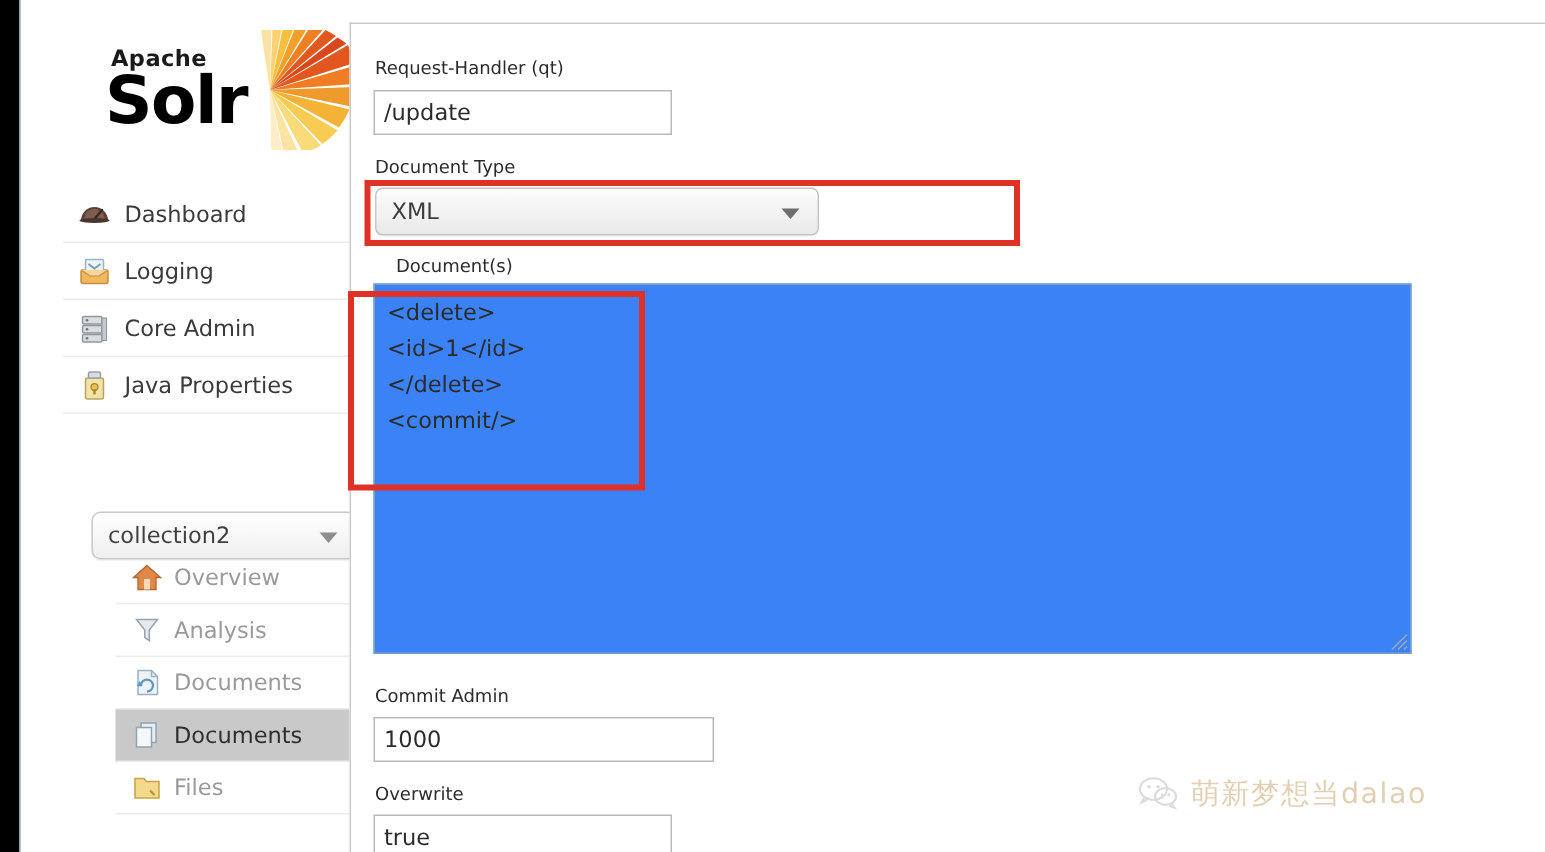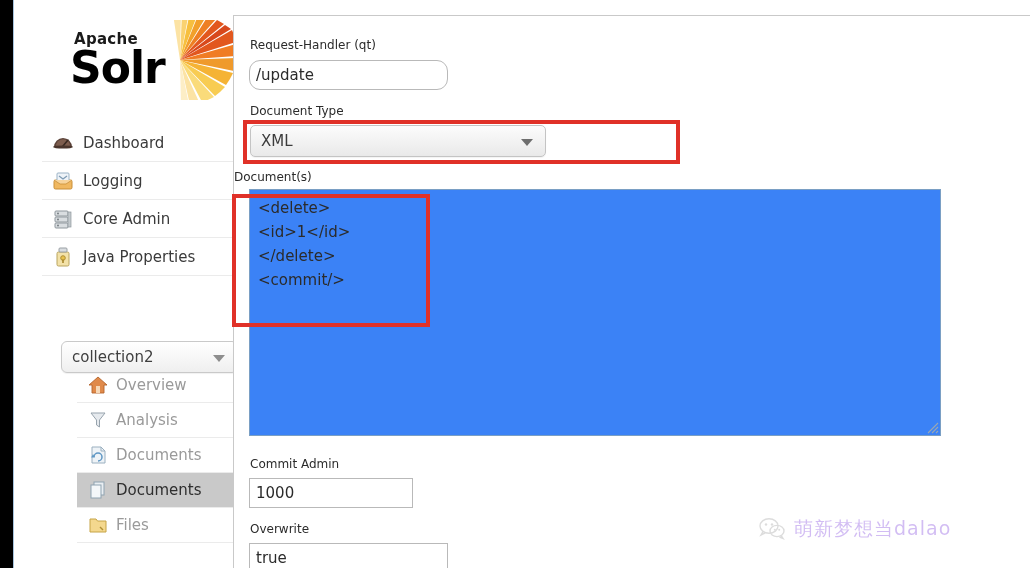--- a/index.html
+++ b/index.html
@@ -204,21 +204,21 @@
   
   #watermark {
     position: absolute;
     left: 758px; top: 516px;
     display: flex; align-items: center;
     opacity: .30;
     pointer-events: none;
   }
   #watermark .wm-text {
     font-size: 19px;
-    color: #6d28d9;
+    color: #a16207;
     letter-spacing: 1px;
     font-family: "DejaVu Sans", "Liberation Sans", sans-serif;
   }
   #watermark .wm-icon { margin-right: 8px; }
 </style>
 </head>
 <body>
 
 <div id="screen">
 
@@ -362,39 +362,39 @@
           </svg>
         </span>
         <span>Files</span>
       </div>
     </div>
   </div>
 
   <div id="content-panel"></div>
 
   <div class="field-label" style="left:250px; top:38px;">Request-Handler (qt)</div>
-  <input class="text-input" style="left: 249px; top: 60px; width: 199px; height: 30px; border-radius: 11px;" value="/update">
+  <input class="text-input" style="left: 249px; top: 60px; width: 199px; height: 30px;" value="/update">
 
   <div class="field-label" style="left:250px; top:104px;">Document Type</div>
   <div id="doctype-select">
     <span>XML</span>
     <span class="sel-arrow"></span>
   </div>
 
-  <div class="field-label" style="left:234px; top:170px;">Document(s)</div>
+  <div class="field-label" style="left:264px; top:170px;">Document(s)</div>
   <textarea id="documents-textarea" style="">&lt;delete&gt;
 &lt;id&gt;1&lt;/id&gt;
 &lt;/delete&gt;
 &lt;commit/&gt;</textarea>
   <svg id="resize-grip" viewBox="0 0 14 14">
     <path d="M13,3 L3,13 M13,7 L7,13 M13,11 L11,13" stroke="#9aa7b3" stroke-width="1.1"></path>
   </svg>
 
   <div class="field-label" style="left:250px; top:457px;">Commit Admin</div>
-  <input class="text-input" style="left: 249px; top: 478px; width: 164px; height: 30px;" value="1000">
+  <input class="text-input" style="left: 249px; top: 478px; width: 227px; height: 30px;" value="1000">
 
   <div class="field-label" style="left:250px; top:522px;">Overwrite</div>
   <input class="text-input" style="left: 249px; top: 543px; width: 199px; height: 30px;" value="true">
 
   <div class="annot" style="left:243px; top:120px; width:437px; height:44px;"></div>
   <div class="annot" style="left:232px; top:194px; width:198px; height:133px;"></div>
 
   <div id="watermark">
     <svg class="wm-icon" width="28" height="24" viewBox="0 0 28 24">
       <ellipse cx="11" cy="9" rx="9" ry="7.2" fill="none" stroke="#8e8e8e" stroke-width="1.4"></ellipse>

